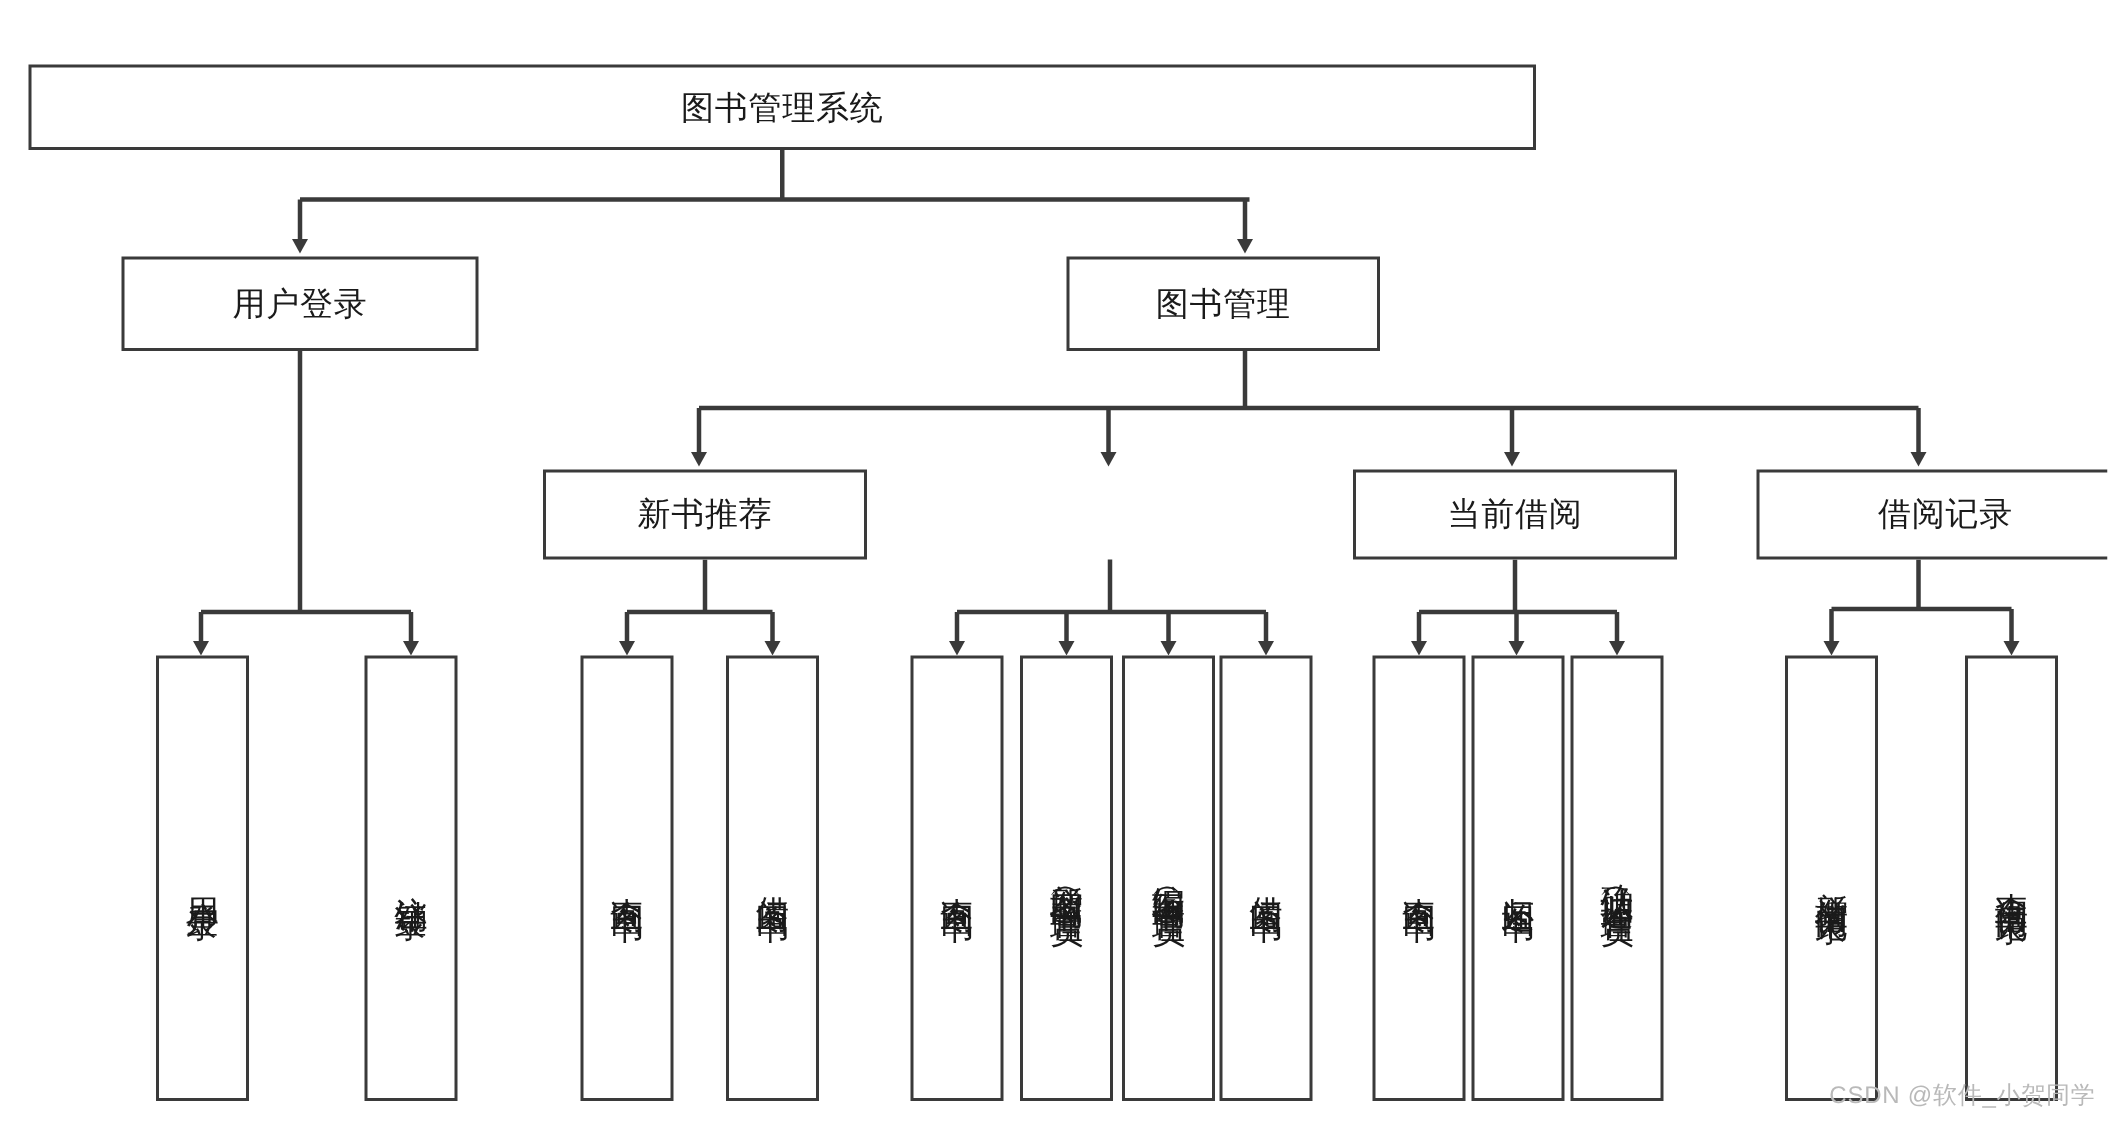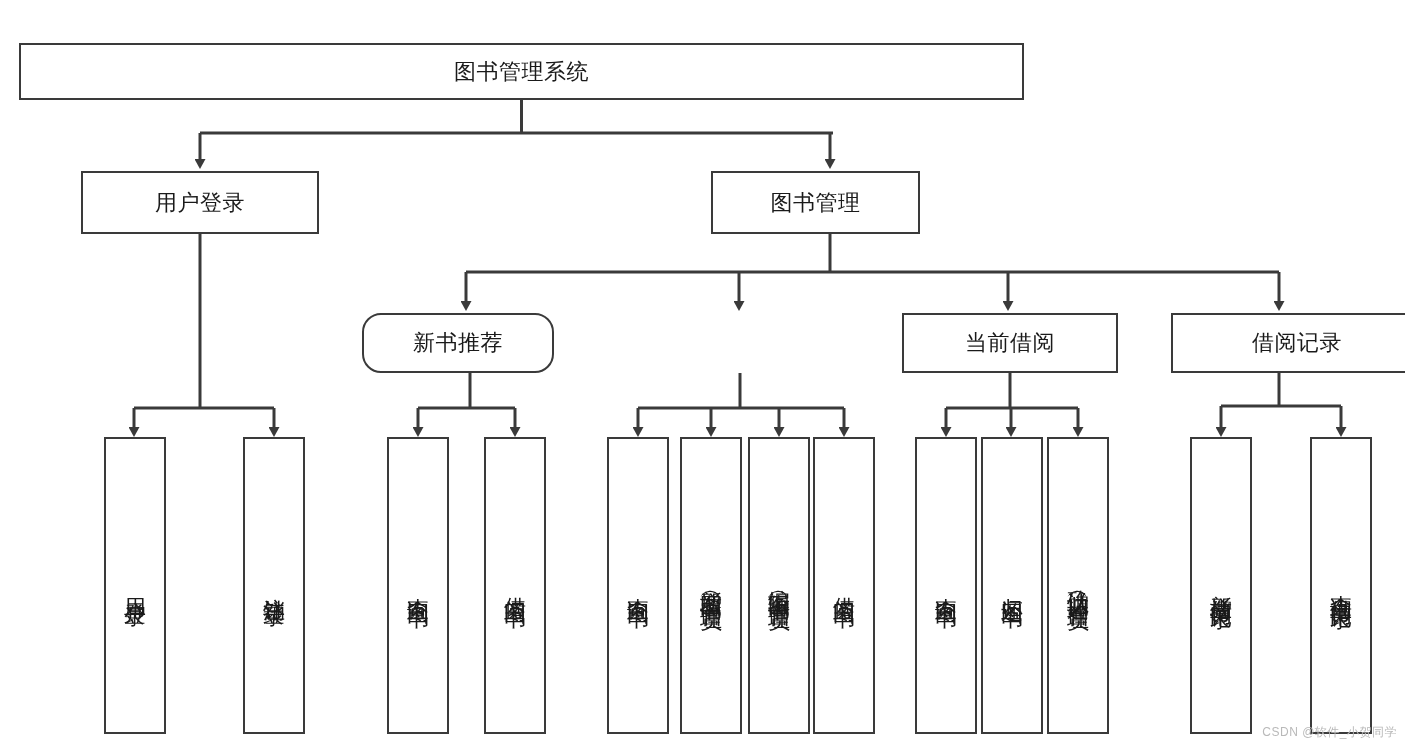--- a/index.html
+++ b/index.html
@@ -50,21 +50,21 @@
     white-space: nowrap;
     color: #1a1a1a;
   }
   .h-label {
     white-space: nowrap;
   }
   #watermark {
     position: absolute;
     right: 8px;
     bottom: 6px;
-    font-size: 12px;
+    font-size: 16px;
     color: #b9b9b9;
     white-space: nowrap;
     letter-spacing: 0.5px;
   }
 </style>
 </head>
 <body>
 
 <div id="diagram-root">
 
@@ -122,21 +122,21 @@
     <span class="h-label">图书管理系统</span>
   </div>
 
   <div class="node h-node" id="node-l2-0" style="left: 81px; top: 171px; width: 238px; height: 63px;">
     <span class="h-label">用户登录</span>
   </div>
   <div class="node h-node" id="node-l2-1" style="left: 711px; top: 171px; width: 209px; height: 63px;">
     <span class="h-label">图书管理</span>
   </div>
 
-  <div class="node h-node" id="node-l3-0" style="left: 362px; top: 313px; width: 192px; height: 60px; border-radius: 19px;">
+  <div class="node h-node" id="node-l3-0" style="left: 362px; top: 313px; width: 216px; height: 60px;">
     <span class="h-label">新书推荐</span>
   </div>
   <div class="node h-node" id="node-l3-2" style="left: 902px; top: 313px; width: 216px; height: 60px; justify-content: center;">
     <span class="h-label">当前借阅</span>
   </div>
   <div class="node h-node" id="node-l3-3" style="left: 1171px; top: 313px; width: 252px; height: 60px;">
     <span class="h-label">借阅记录</span>
   </div>
 
   <div class="node v-node" id="node-leaf-0" style="left: 104px; top: 437px; width: 62px; height: 297px;">

